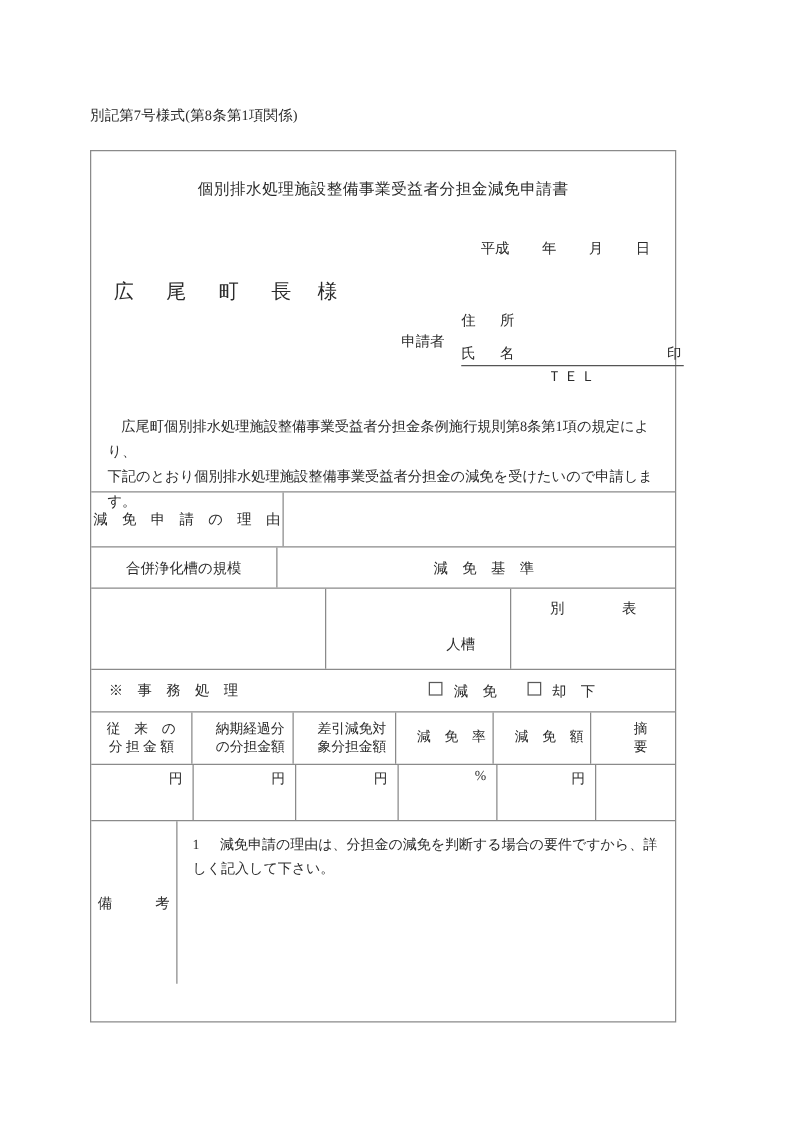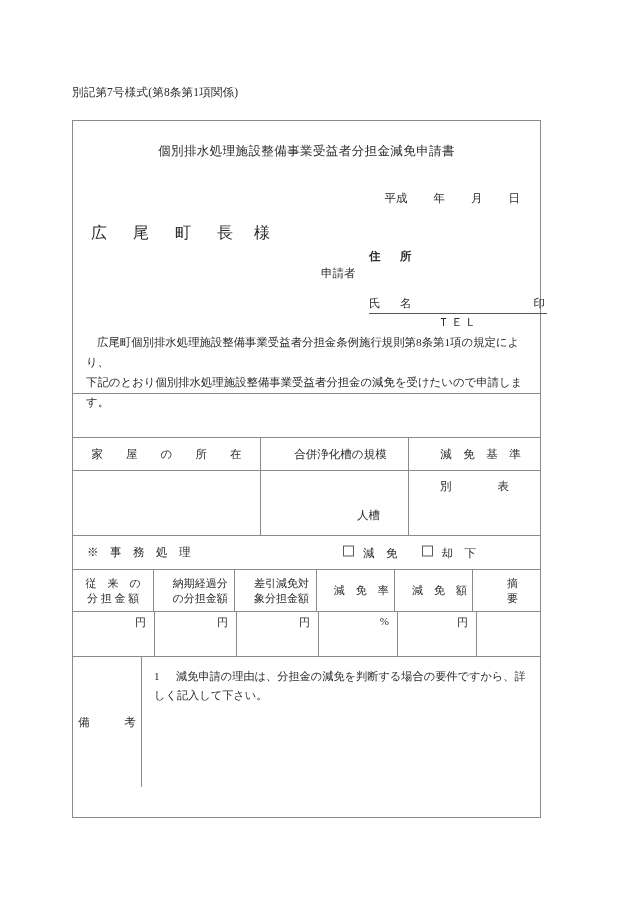--- a/index.html
+++ b/index.html
@@ -97,21 +97,21 @@
     position: absolute;
     left: 48px;
     top: 0;
     width: 178px;
   }
   .fld {
     position: relative;
     height: 18px;
     white-space: nowrap;
   }
-  .fld-addr { margin-bottom: 29px; font-weight: bold; }
+  .fld-addr { margin-bottom: 8px; }
   .fld-name {
     border-bottom: 1px solid #555;
     height: 17px;
   }
   .fld-name .lbl { letter-spacing: 4px; }
   .fld-name .seal {
     position: absolute;
     right: 2px;
     top: 0;
   }
@@ -271,25 +271,25 @@
       </div>
 
       <div class="body-text">
         <span class="indent"></span><span>広尾町個別排水処理施設整備事業受益者分担金条例施行規則第8条第1項の規定により、</span><br>
         <span>下記のとおり個別排水処理施設整備事業受益者分担金の減免を受けたいので申請します。</span>
       </div>
 
     </div>
 
     <div class="row row-reason">
+      <div class="cell c1 c-center">減　免　申　請　の　理　由</div>
       <div class="cell c2"></div>
     </div>
 
     <div class="row row-head2">
-      <div class="cell c1 c-center">家　　屋　　の　　所　　在</div>
       <div class="cell c2 c-center">合併浄化槽の規模</div>
       <div class="cell c3 c-center">減　免　基　準</div>
     </div>
 
     <div class="row row-data2">
       <div class="cell c1"></div>
       <div class="cell c2">
         <span class="ninsou">人槽</span>
       </div>
       <div class="cell c3">

